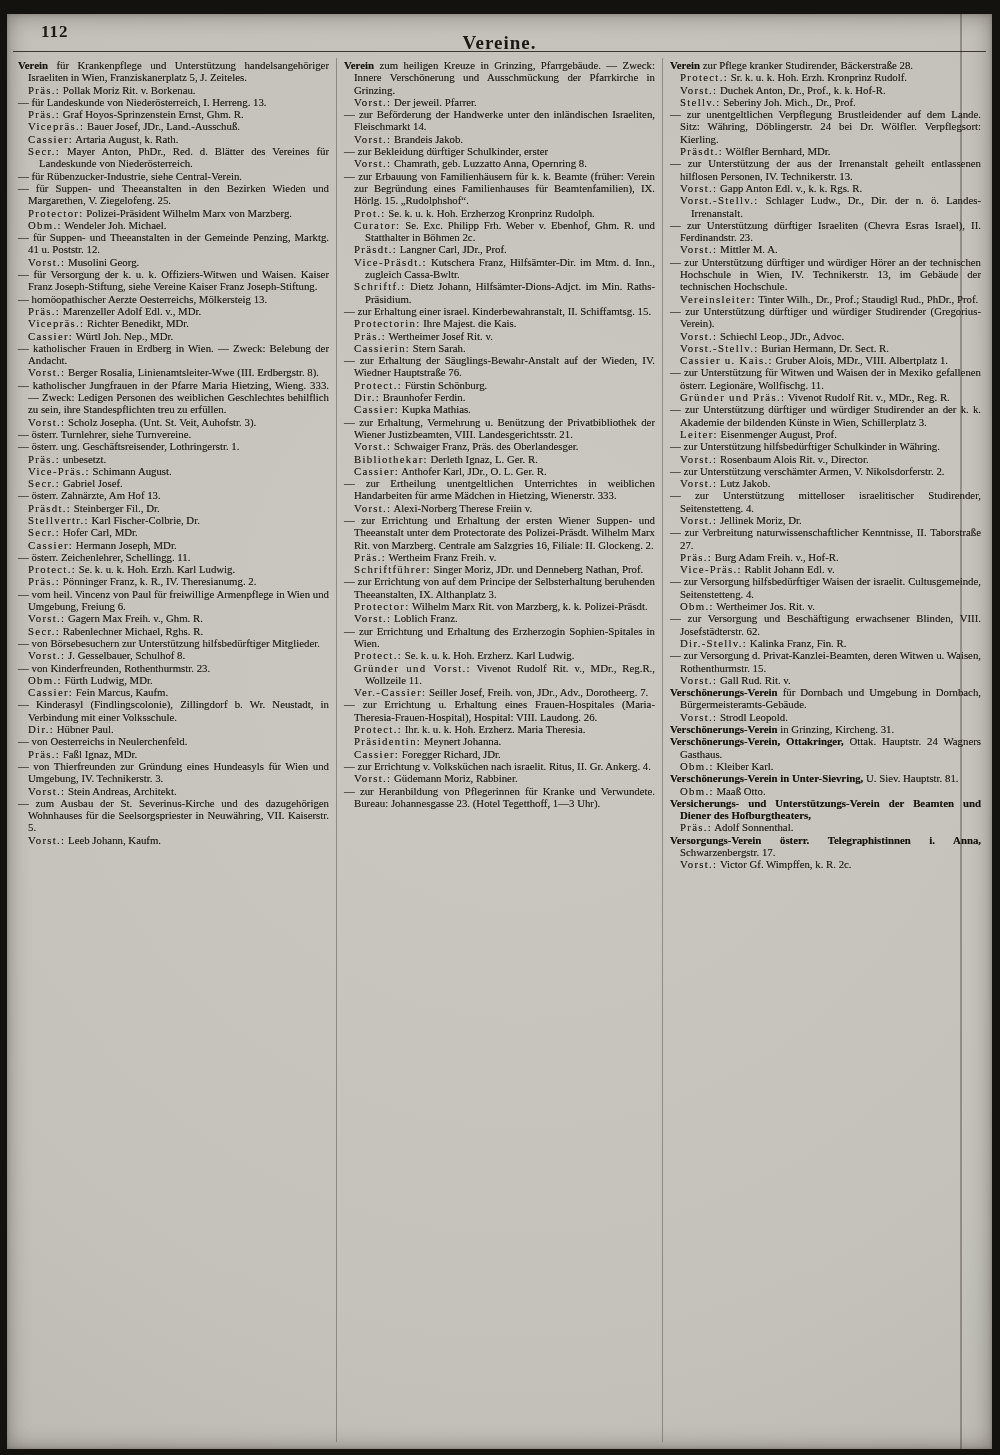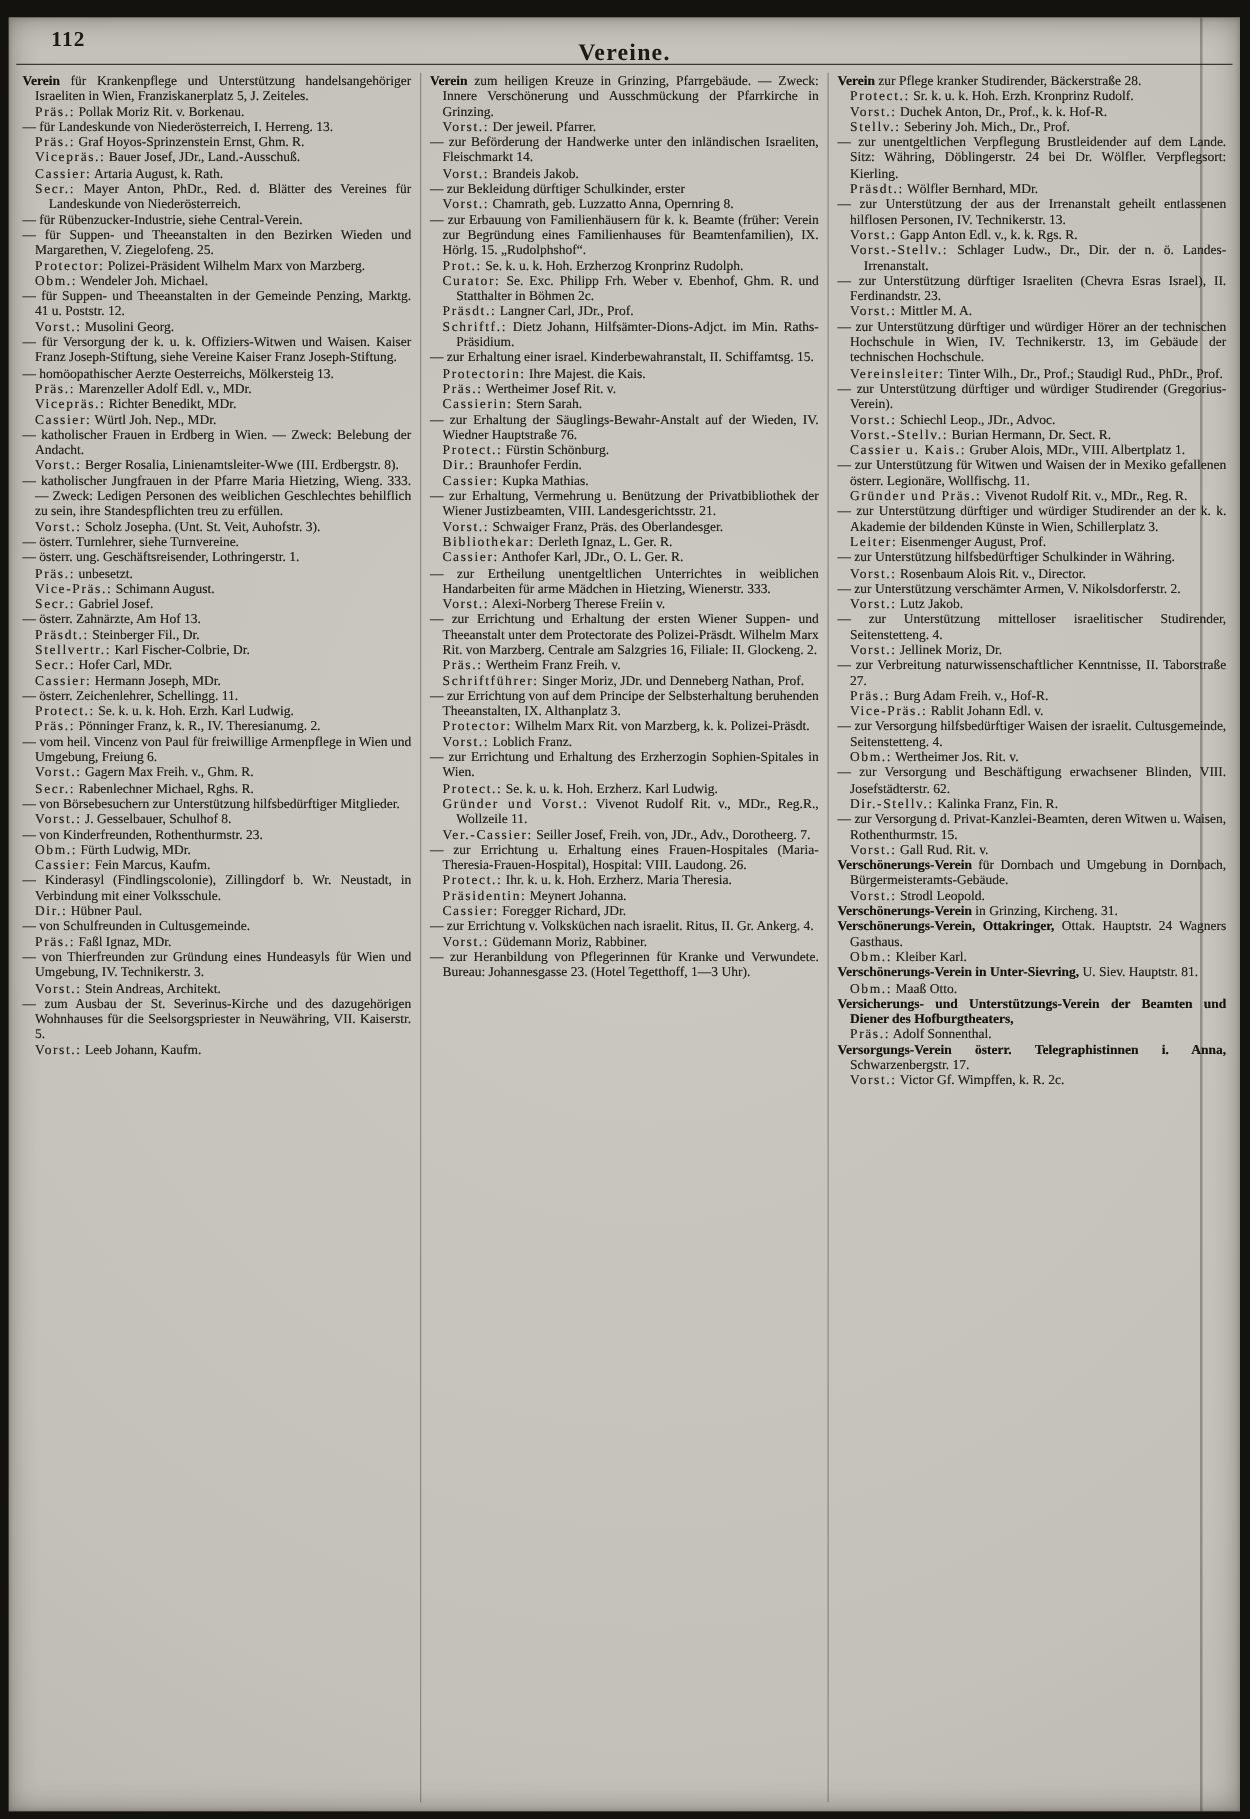--- a/index.html
+++ b/index.html
@@ -104,38 +104,39 @@
           <p class="para dash">— vom heil. Vincenz von Paul für freiwillige Armenpflege in Wien und Umgebung, Freiung 6.</p>
           <p class="para role"><span class="rl">Vorst.:</span> Gagern Max Freih. v., Ghm. R.</p>
           <p class="para role"><span class="rl">Secr.:</span> Rabenlechner Michael, Rghs. R.</p>
           <p class="para dash">— von Börsebesuchern zur Unterstützung hilfsbedürftiger Mitglieder.</p>
           <p class="para role"><span class="rl">Vorst.:</span> J. Gesselbauer, Schulhof 8.</p>
           <p class="para dash">— von Kinderfreunden, Rothenthurmstr. 23.</p>
           <p class="para role"><span class="rl">Obm.:</span> Fürth Ludwig, MDr.</p>
           <p class="para role"><span class="rl">Cassier:</span> Fein Marcus, Kaufm.</p>
           <p class="para dash">— Kinderasyl (Findlingscolonie), Zillingdorf b. Wr. Neustadt, in Verbindung mit einer Volksschule.</p>
           <p class="para role"><span class="rl">Dir.:</span> Hübner Paul.</p>
-          <p class="para dash">— von Schulfreunden in Cultusgemeinde.</p>
+          <p class="para dash">— von Oesterreichs in Neulerchenfeld.</p>
           <p class="para role"><span class="rl">Präs.:</span> Faßl Ignaz, MDr.</p>
           <p class="para dash">— von Thierfreunden zur Gründung eines Hundeasyls für Wien und Umgebung, IV. Technikerstr. 3.</p>
           <p class="para role"><span class="rl">Vorst.:</span> Stein Andreas, Architekt.</p>
           <p class="para dash">— zum Ausbau der St. Severinus-Kirche und des dazugehörigen Wohnhauses für die Seelsorgspriester in Neuwähring, VII. Kaiserstr. 5.</p>
           <p class="para role"><span class="rl">Vorst.:</span> Leeb Johann, Kaufm.</p>
         </div>
         <div class="col">
           <p class="para head"><b>Verein</b> zum heiligen Kreuze in Grinzing, Pfarrgebäude. — Zweck: Innere Verschönerung und Ausschmückung der Pfarrkirche in Grinzing.</p>
           <p class="para role"><span class="rl">Vorst.:</span> Der jeweil. Pfarrer.</p>
           <p class="para dash">— zur Beförderung der Handwerke unter den inländischen Israeliten, Fleischmarkt 14.</p>
           <p class="para role"><span class="rl">Vorst.:</span> Brandeis Jakob.</p>
           <p class="para dash">— zur Bekleidung dürftiger Schulkinder, erster</p>
           <p class="para role"><span class="rl">Vorst.:</span> Chamrath, geb. Luzzatto Anna, Opernring 8.</p>
           <p class="para dash">— zur Erbauung von Familienhäusern für k. k. Beamte (früher: Verein zur Begründung eines Familienhauses für Beamtenfamilien), IX. Hörlg. 15. „Rudolphshof“.</p>
           <p class="para role"><span class="rl">Prot.:</span> Se. k. u. k. Hoh. Erzherzog Kronprinz Rudolph.</p>
           <p class="para role"><span class="rl">Curator:</span> Se. Exc. Philipp Frh. Weber v. Ebenhof, Ghm. R. und Statthalter in Böhmen 2c.</p>
           <p class="para role"><span class="rl">Präsdt.:</span> Langner Carl, JDr., Prof.</p>
+          <p class="para role"><span class="rl">Vice-Präsdt.:</span> Kutschera Franz, Hilfsämter-Dir. im Mtm. d. Inn., zugleich Cassa-Bwltr.</p>
           <p class="para role"><span class="rl">Schriftf.:</span> Dietz Johann, Hilfsämter-Dions-Adjct. im Min. Raths-Präsidium.</p>
           <p class="para dash">— zur Erhaltung einer israel. Kinderbewahranstalt, II. Schiffamtsg. 15.</p>
           <p class="para role"><span class="rl">Protectorin:</span> Ihre Majest. die Kais.</p>
           <p class="para role"><span class="rl">Präs.:</span> Wertheimer Josef Rit. v.</p>
           <p class="para role"><span class="rl">Cassierin:</span> Stern Sarah.</p>
           <p class="para dash">— zur Erhaltung der Säuglings-Bewahr-Anstalt auf der Wieden, IV. Wiedner Hauptstraße 76.</p>
           <p class="para role"><span class="rl">Protect.:</span> Fürstin Schönburg.</p>
           <p class="para role"><span class="rl">Dir.:</span> Braunhofer Ferdin.</p>
           <p class="para role"><span class="rl">Cassier:</span> Kupka Mathias.</p>
           <p class="para dash">— zur Erhaltung, Vermehrung u. Benützung der Privatbibliothek der Wiener Justizbeamten, VIII. Landesgerichtsstr. 21.</p>

